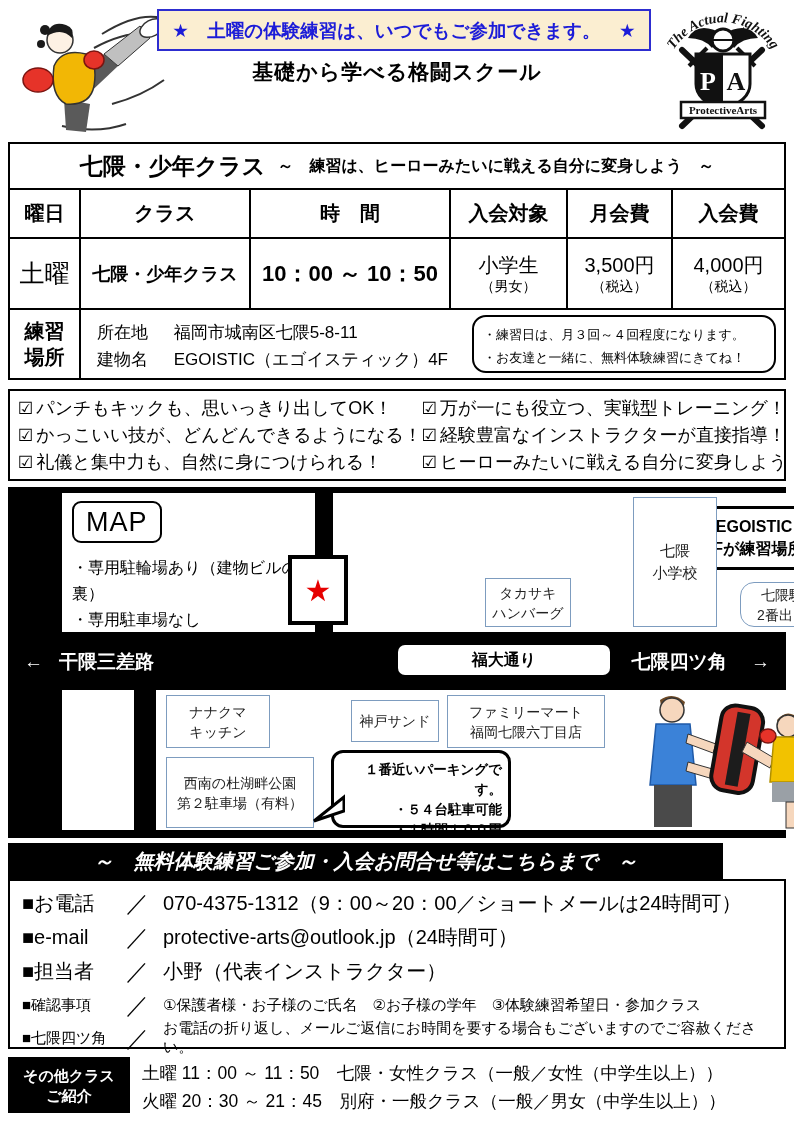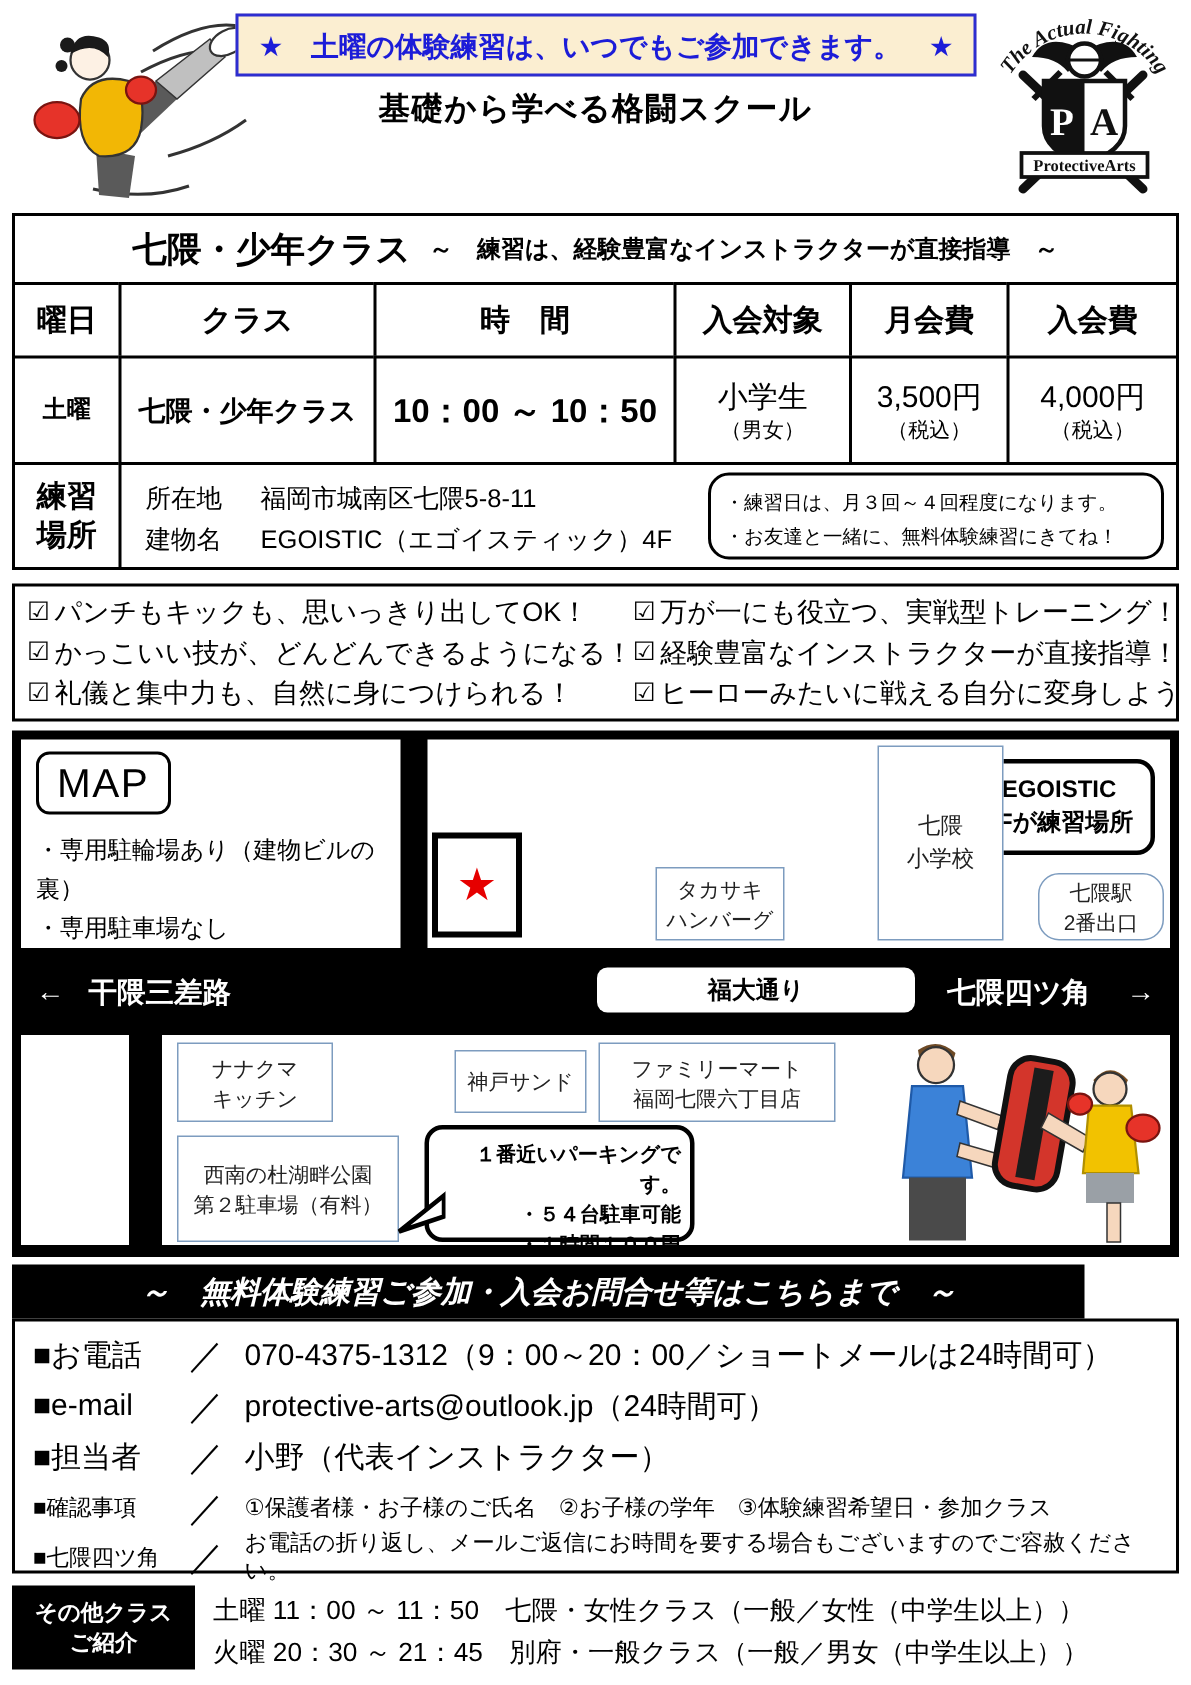--- a/index.html
+++ b/index.html
@@ -18,42 +18,42 @@
   .class-table{left:8px;top:142px;width:778px;border:2px solid #000;box-sizing:border-box;
     display:grid;grid-template-columns:69px 170px 200px 117px 105px auto;}
   .ct-cell{display:flex;flex-direction:column;align-items:center;justify-content:center;
     border-left:2px solid #000;border-top:2px solid #000;box-sizing:border-box;text-align:center;}
   .ct-cell.col1{border-left:none;}
   .ct-title-row{grid-column:1/-1;border-top:none;flex-direction:row;gap:12px;height:44px;}
   .ct-title{font-size:23px;font-weight:bold;}
   .ct-title-note{font-size:16px;font-weight:bold;}
   .ct-head{height:49px;font-size:20px;font-weight:bold;}
   .ct-data{height:71px;}
-  .ct-day{font-size:16px;font-weight:bold;}
+  .ct-day{font-size:25px;font-weight:normal;}
   .ct-class{font-size:18px;font-weight:bold;}
   .ct-time{font-size:22px;font-weight:bold;}
   .ct-main-val{font-size:20px;line-height:24px;}
   .ct-sub-val{font-size:14px;line-height:18px;}
   .ct-loc-label{height:70px;font-size:20px;font-weight:bold;line-height:26px;}
   .ct-loc-content{grid-column:2/-1;height:70px;position:relative;display:block;
     padding:9px 0 0 16px;text-align:left;font-size:17px;line-height:27px;}
   .loc-key{display:inline-block;width:72px;}
   .loc-note{position:absolute;right:8px;top:5px;width:304px;height:58px;border:2px solid #000;
     border-radius:14px;box-sizing:border-box;padding:6px 9px 0 9px;font-size:13px;line-height:23px;}
   .loc-note span{display:block;}
 
   
   .features{left:8px;top:389px;width:778px;height:92px;border:2px solid #000;box-sizing:border-box;
     display:grid;grid-template-columns:1fr 1fr;align-content:space-evenly;padding:2px 2px 2px 8px;}
   .feature{display:flex;align-items:center;gap:3px;font-size:18px;white-space:nowrap;}
   .feature .chk{font-size:17px;}
 
   
   .map{left:8px;top:487px;width:778px;height:351px;background:#000;}
-  .m-white{position:absolute;background:#fff;}
+  .m-white{position:absolute;background:#fff;margin-left:48px;}
   .m-top-left{left:6px;top:6px;width:253px;height:139px;}
   .m-top-right{left:277px;top:6px;width:495px;height:139px;}
   .m-bottom-left{left:6px;top:203px;width:72px;height:140px;}
   .m-bottom-main{left:100px;top:203px;width:672px;height:140px;}
   .map-label{position:absolute;left:10px;top:8px;height:38px;line-height:38px;padding:0 12px;
     border:2px solid #000;border-radius:9px;font-size:27px;letter-spacing:1px;}
   .map-notes{position:absolute;left:10px;top:62px;font-size:16px;line-height:26px;}
   .map-notes span{display:block;}
   .star-building{position:absolute;left:280px;top:68px;width:60px;height:70px;background:#fff;
     border:4px solid #000;box-sizing:border-box;display:flex;align-items:center;justify-content:center;}
@@ -160,21 +160,21 @@
     <path d="M40 52 h27 v55 q-27 -8 -27 -25 Z" fill="#111"></path>
     <text x="52" y="88" font-size="26" font-weight="bold" fill="#fff" text-anchor="middle" font-family="'Liberation Serif','DejaVu Serif',serif">P</text>
     <text x="80" y="88" font-size="26" font-weight="bold" fill="#111" text-anchor="middle" font-family="'Liberation Serif','DejaVu Serif',serif">A</text>
     <rect x="25" y="100" width="84" height="16" fill="#fff" stroke="#111" stroke-width="2.5"></rect>
     <text x="67" y="112" font-size="11" font-weight="bold" fill="#111" text-anchor="middle" font-family="'Liberation Serif','DejaVu Serif',serif">ProtectiveArts</text>
   </svg>
 
   <div class="abs class-table">
     <div class="ct-cell ct-title-row col1">
       <span class="ct-title">七隈・少年クラス</span>
-      <span class="ct-title-note">～　練習は、経験豊富なインストラクターが直接指導　～</span>
+      <span class="ct-title-note">～　練習は、ヒーローみたいに戦える自分に変身しよう　～</span>
     </div>
 
     <div class="ct-cell ct-head col1">曜日</div>
     <div class="ct-cell ct-head">クラス</div>
     <div class="ct-cell ct-head">時　間</div>
     <div class="ct-cell ct-head">入会対象</div>
     <div class="ct-cell ct-head">月会費</div>
     <div class="ct-cell ct-head">入会費</div>
 
     <div class="ct-cell ct-data ct-day col1">土曜</div>

